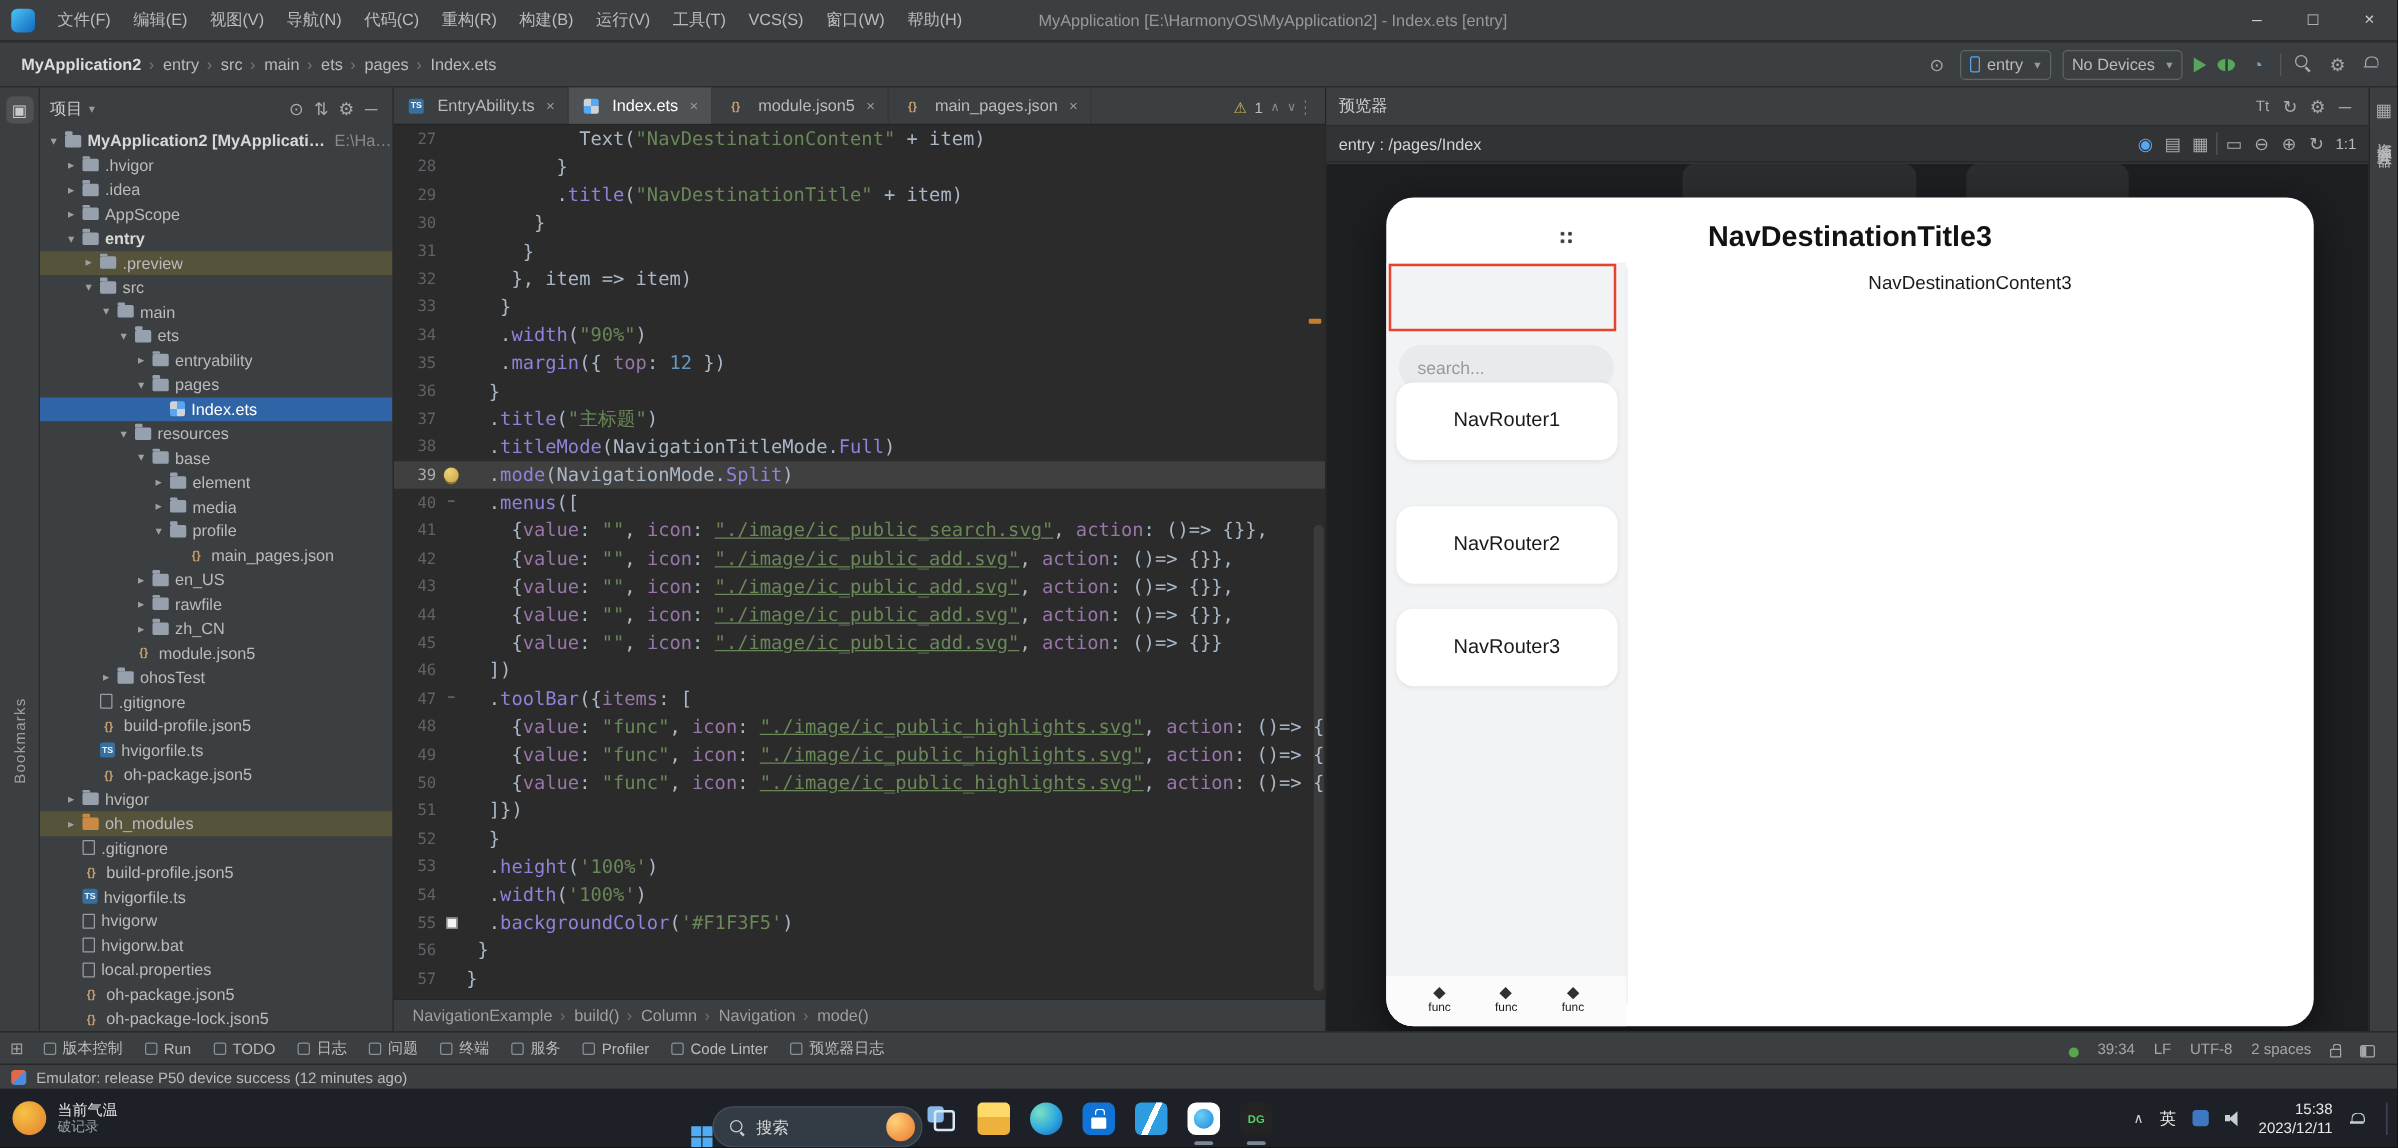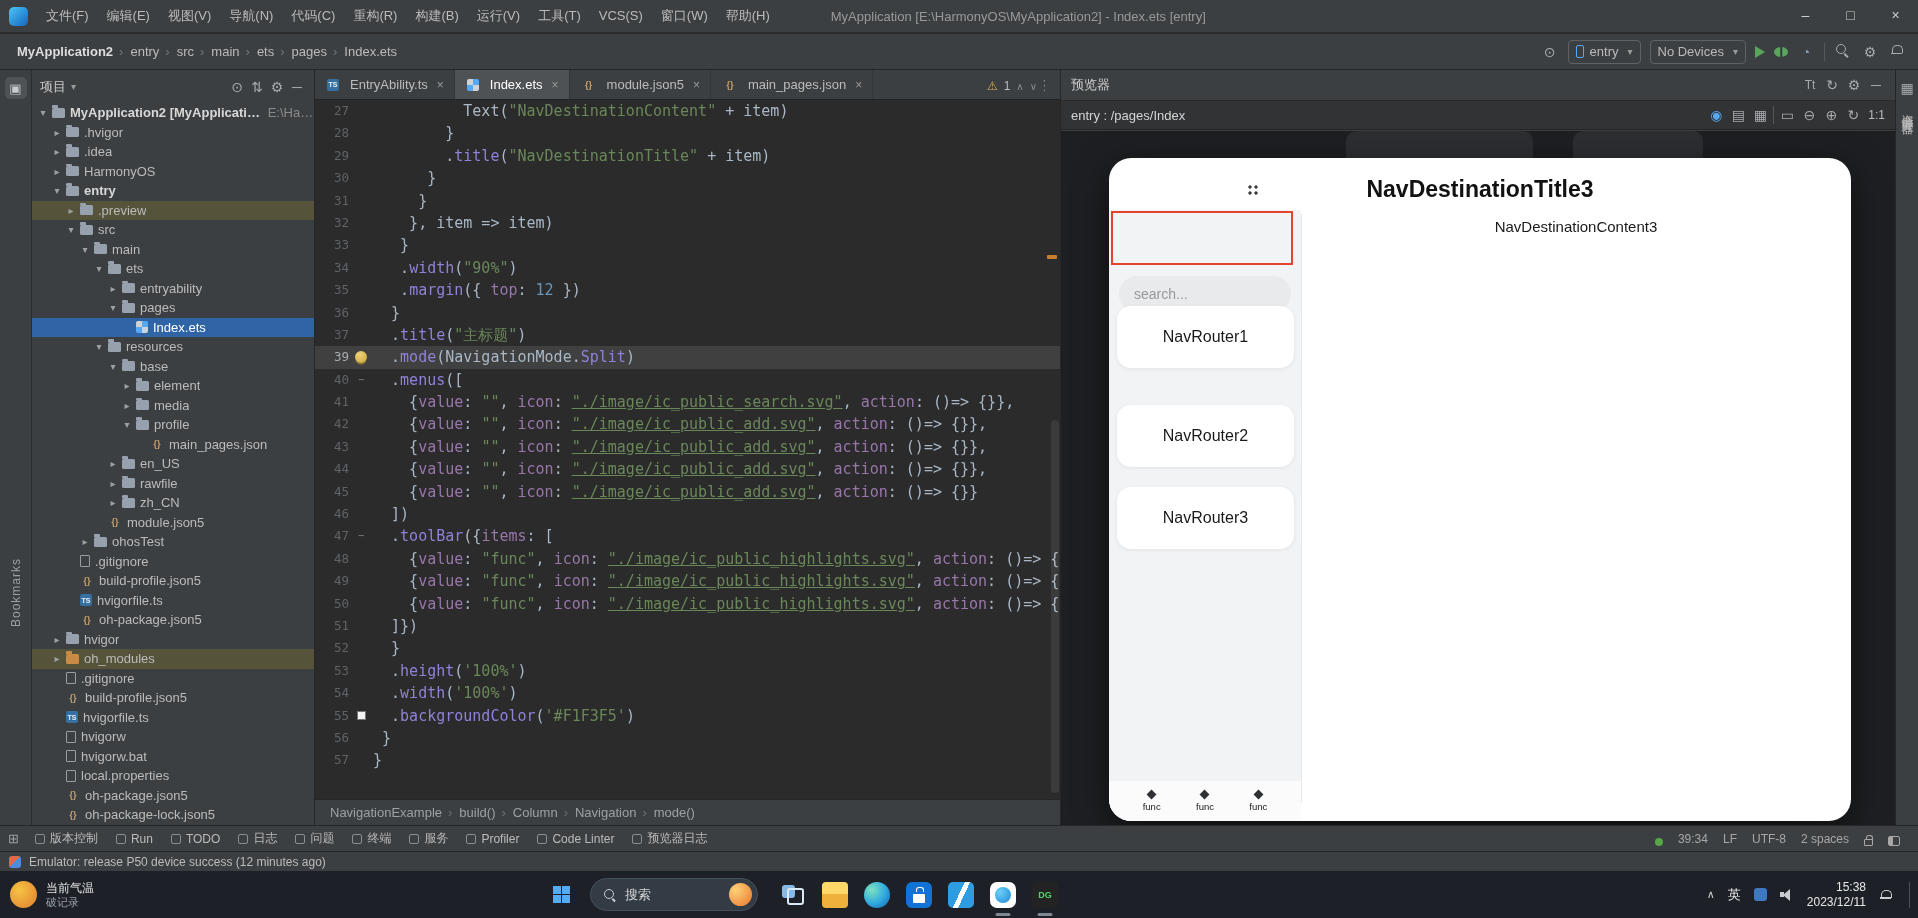--- a/index.html
+++ b/index.html
@@ -140,21 +140,21 @@
   .layo::before{content:"";position:absolute;left:0;top:0;bottom:0;width:4px;background:#A7A7A7}
   .statusbar{position:absolute;left:0;right:0;bottom:47px;height:20px;background:#3C3F41;border-top:1px solid #262626;display:flex;align-items:center;padding:0 9px;gap:8px;font-size:12px;color:#BBB}
   .emul-ico{width:12px;height:12px;border-radius:3px;background:linear-gradient(135deg,#E0684C 50%,#4C8BE0 50%);flex:none}
 
   
   .taskbar{position:absolute;left:0;right:0;bottom:0;height:47px;background:#1D2127;display:flex;align-items:center}
   .weather{display:flex;align-items:center;gap:9px;margin-left:10px}
   .w-ico{width:27px;height:27px;border-radius:50%;background:radial-gradient(circle at 35% 35%,#F6C344,#E07E2E);flex:none}
   .w-t1{font-size:12px;color:#e5e5e5;line-height:15px}
   .w-t2{font-size:11px;color:#98A0A8;line-height:13px}
-  .tb-center{position:absolute;left:553px;top:0;display:flex;align-items:center;gap:20px;height:47px}
+  .tb-center{position:absolute;left:553px;top:0;display:flex;align-items:flex-end;gap:0;height:47px}
   .win-logo{width:17px;height:17px;flex:none;background:
     linear-gradient(#53ACF2,#53ACF2) 0 0/8px 8px no-repeat,
     linear-gradient(#53ACF2,#53ACF2) 9px 0/8px 8px no-repeat,
     linear-gradient(#53ACF2,#53ACF2) 0 9px/8px 8px no-repeat,
     linear-gradient(#53ACF2,#53ACF2) 9px 9px/8px 8px no-repeat}
   .search-pill{width:168px;height:33px;border-radius:17px;background:#333B45;border:1px solid #46505C;display:flex;align-items:center;padding:0 5px 0 12px;gap:8px;color:#D8D8D8}
   .mag{width:14px;height:14px;position:relative;flex:none}
   .mag::before{content:"";position:absolute;left:1px;top:1px;width:8px;height:8px;border:1.6px solid #C8CDD2;border-radius:50%}
   .mag::after{content:"";position:absolute;left:10px;top:10px;width:4px;height:1.7px;background:#C8CDD2;transform:rotate(45deg);transform-origin:0 0}
   .pill-img{margin-left:auto;width:23px;height:23px;border-radius:50%;background:radial-gradient(circle at 30% 30%,#FFD27A,#E8762C)}
@@ -278,21 +278,21 @@
           <span class="tlabel">.hvigor</span>
         </div>
         <div class="trow" style="padding-left: 18px;">
           <span class="tchev">▸</span>
           <span class="ticon i-folder"></span>
           <span class="tlabel">.idea</span>
         </div>
         <div class="trow" style="padding-left: 18px;">
           <span class="tchev">▸</span>
           <span class="ticon i-folder"></span>
-          <span class="tlabel">HarmonyOS</span>
+          <span class="tlabel">AppScope</span>
         </div>
         <div class="trow bold" style="padding-left: 18px;">
           <span class="tchev">▾</span>
           <span class="ticon i-folder"></span>
           <span class="tlabel">entry</span>
         </div>
         <div class="trow exc" style="padding-left: 32px;">
           <span class="tchev">▸</span>
           <span class="ticon i-folder"></span>
           <span class="tlabel">.preview</span>
@@ -529,20 +529,25 @@
         </div>
         <div class="cl">
           <span class="ln">36</span>
           <span class="gmark"></span>
           <span class="ltext">  }</span>
         </div>
         <div class="cl">
           <span class="ln">37</span>
           <span class="gmark"></span>
           <span class="ltext">  .<span class="prop">title</span>(<span class="str">"主标题"</span>)</span>
+        </div>
+        <div class="cl">
+          <span class="ln">38</span>
+          <span class="gmark"></span>
+          <span class="ltext">  .<span class="prop">titleMode</span>(NavigationTitleMode.<span class="prop">Full</span>)</span>
         </div>
         <div class="cl caret">
           <span class="ln">39</span>
           <span class="gmark">
             <span class="bulb"></span>
           </span>
           <span class="ltext">  .<span class="prop">mode</span>(NavigationMode.<span class="prop">Split</span>)</span>
         </div>
         <div class="cl">
           <span class="ln">40</span>

